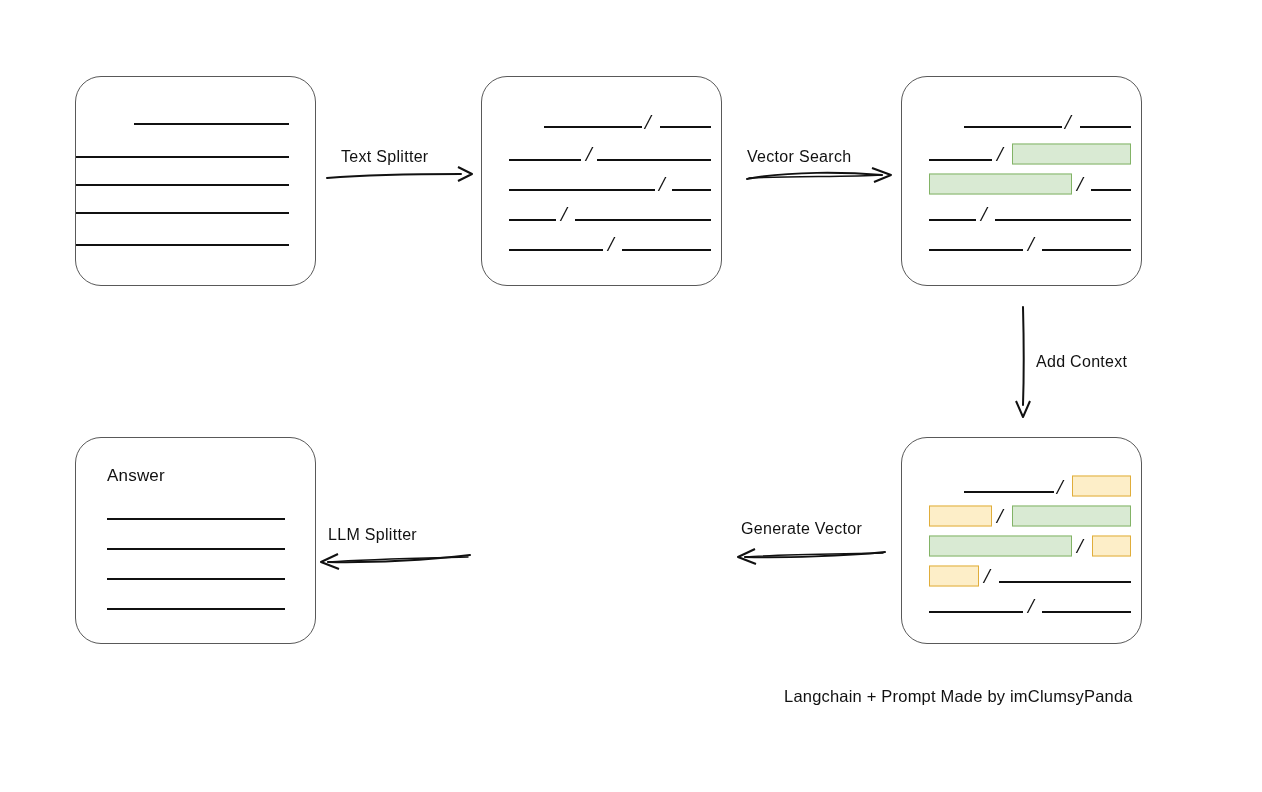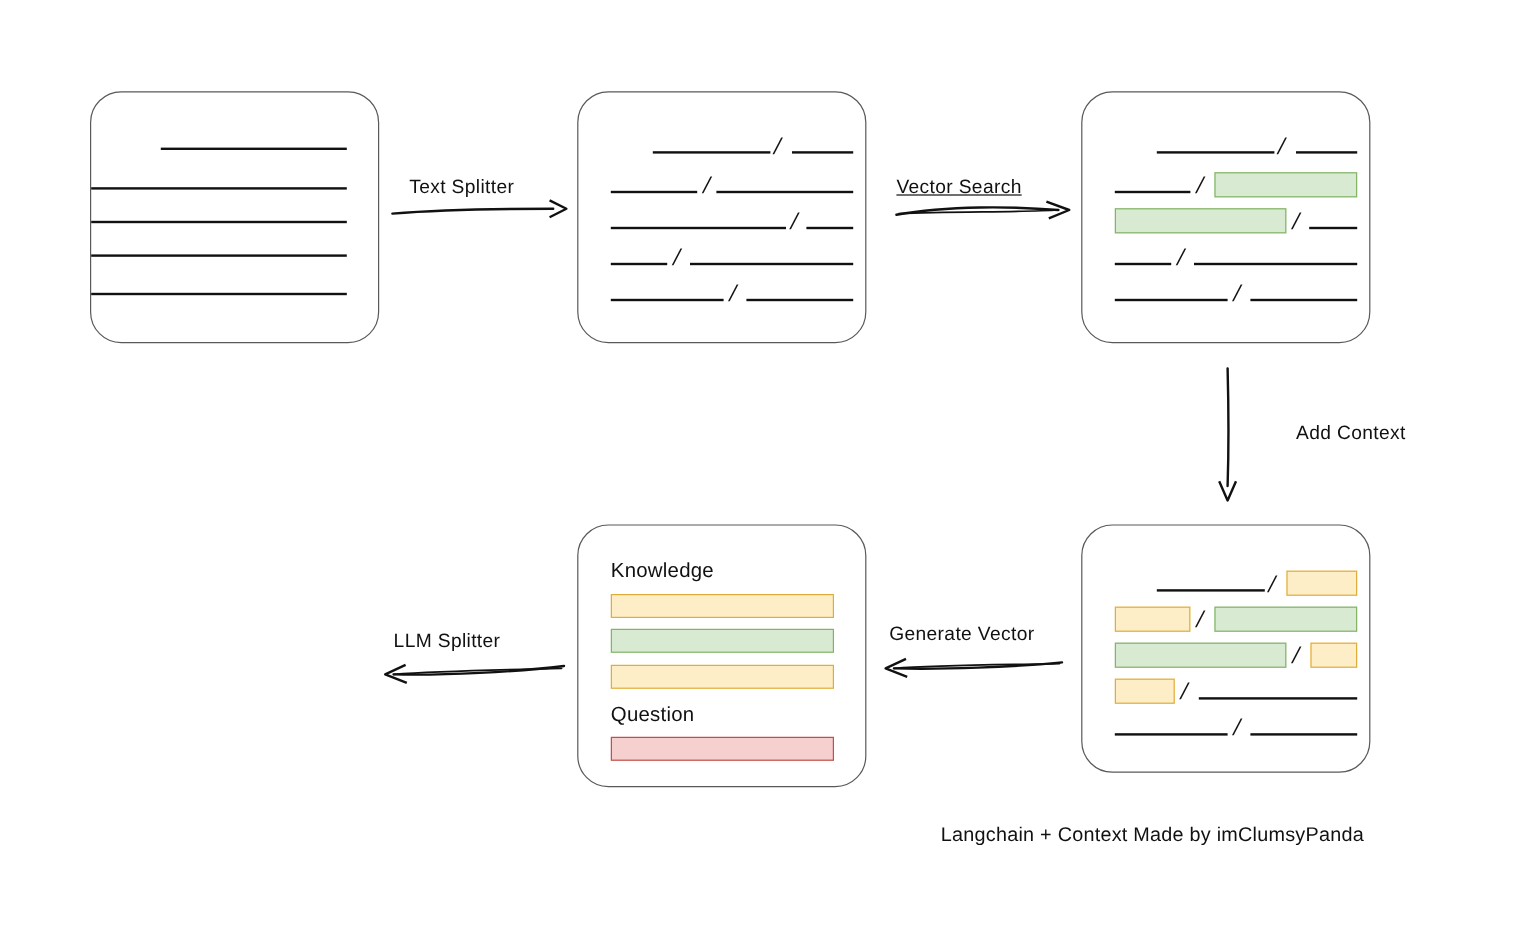--- a/index.html
+++ b/index.html
@@ -171,58 +171,57 @@
 
     <div class="pill yellow" style="left:27px; top:138px; width:50px; height:21px;"></div>
     <div class="slash" style="left:82px; top:138px;">/</div>
     <div class="rowline" style="left:97px; top:143px; width:132px;"></div>
 
     <div class="rowline" style="left:27px; top:173px; width:94px;"></div>
     <div class="slash" style="left:126px; top:168px;">/</div>
     <div class="rowline" style="left:140px; top:173px; width:89px;"></div>
   </div>
 
-  <div class="doc-box" style="left:481px; top:437px; width:241px; height:219px;">
-    <span class="box-label" style="left:27px; top:28px;">Knowledge</span>
-    <div class="pill yellow" style="left:27px; top:67px; width:186px; height:20px;"></div>
-    <div class="pill green" style="left:27px; top:96px; width:186px; height:20px;"></div>
-    <div class="pill yellow" style="left:27px; top:126px; width:186px; height:20px;"></div>
-    <span class="box-label" style="left:27px; top:148px;">Question</span>
-    <div class="pill red" style="left:27px; top:186px; width:186px; height:20px;"></div>
-  </div>
-
+
+  <div class="doc-box" style="left:75px; top:437px; width:241px; height:207px;">
+    <span class="box-label" style="left:31px; top:28px;">Answer</span>
+    <div class="rowline" style="left:31px; top:80px; width:178px;"></div>
+    <div class="rowline" style="left:31px; top:110px; width:178px;"></div>
+    <div class="rowline" style="left:31px; top:140px; width:178px;"></div>
+    <div class="rowline" style="left:31px; top:170px; width:178px;"></div>
+  </div>
 
   <span class="arrow-label" style="left:341px; top:148px;">Text Splitter</span>
   <svg class="arrow-svg" style="left:325px; top:162px;" width="150" height="30" viewBox="0 0 150 30">
     <path d="M2,16 C40,13 100,12 136,12" stroke="#111111" stroke-width="2" fill="none" stroke-linecap="round"></path>
     <path d="M133,5 L147,12 L133,19" stroke="#111111" stroke-width="2" fill="none" stroke-linejoin="round"></path>
   </svg>
 
-  <span class="arrow-label" style="left:747px; top:148px;text-decoration:underline;">Vector Search</span>
+  <span class="arrow-label" style="left:747px; top:148px;">Vector Search</span>
   <svg class="arrow-svg" style="left:745px; top:162px;" width="150" height="30" viewBox="0 0 150 30">
     <path d="M2,17 C45,9 100,10 137,13" stroke="#111111" stroke-width="2" fill="none" stroke-linecap="round"></path>
     <path d="M4,16 C48,14 104,15 137,13" stroke="#111111" stroke-width="1.4" fill="none" stroke-linecap="round"></path>
     <path d="M127,6 L146,13 L129,20" stroke="#111111" stroke-width="2" fill="none" stroke-linejoin="round"></path>
   </svg>
 
-  <span class="arrow-label" style="left:1036px; top:353px;margin-left:44px;">Add Context</span>
+  <span class="arrow-label" style="left:1036px; top:353px;">Add Context</span>
   <svg class="arrow-svg" style="left:1010px; top:305px;" width="30" height="115" viewBox="0 0 30 115">
     <path d="M13,2 C14,40 14,70 13,100" stroke="#111111" stroke-width="2" fill="none" stroke-linecap="round"></path>
     <path d="M6,96 L13,112 L20,96" stroke="#111111" stroke-width="2" fill="none" stroke-linejoin="round"></path>
   </svg>
 
   <span class="arrow-label" style="left:741px; top:520px;">Generate Vector</span>
   <svg class="arrow-svg" style="left:735px; top:540px;" width="155" height="30" viewBox="0 0 155 30">
     <path d="M150,12 C110,16 50,18 10,17" stroke="#111111" stroke-width="2" fill="none" stroke-linecap="round"></path>
     <path d="M148,13 C108,14 48,14 10,17" stroke="#111111" stroke-width="1.4" fill="none" stroke-linecap="round"></path>
     <path d="M20,9 L3,17 L21,24" stroke="#111111" stroke-width="2" fill="none" stroke-linejoin="round"></path>
   </svg>
 
   <span class="arrow-label" style="left:328px; top:526px;">LLM Splitter</span>
   <svg class="arrow-svg" style="left:318px; top:545px;" width="155" height="30" viewBox="0 0 155 30">
     <path d="M152,10 C112,15 52,18 10,17" stroke="#111111" stroke-width="2" fill="none" stroke-linecap="round"></path>
     <path d="M150,12 C110,13 50,14 10,17" stroke="#111111" stroke-width="1.4" fill="none" stroke-linecap="round"></path>
     <path d="M20,9 L3,17 L21,24" stroke="#111111" stroke-width="2" fill="none" stroke-linejoin="round"></path>
   </svg>
 
-  <span id="footer-credit" style="left:784px; top:687px;">Langchain + Context Made by imClumsyPanda</span>
+  <span id="footer-credit" style="left:784px; top:687px;">Langchain + Prompt Made by imClumsyPanda</span>
 
 </div>
 
 </body></html>

